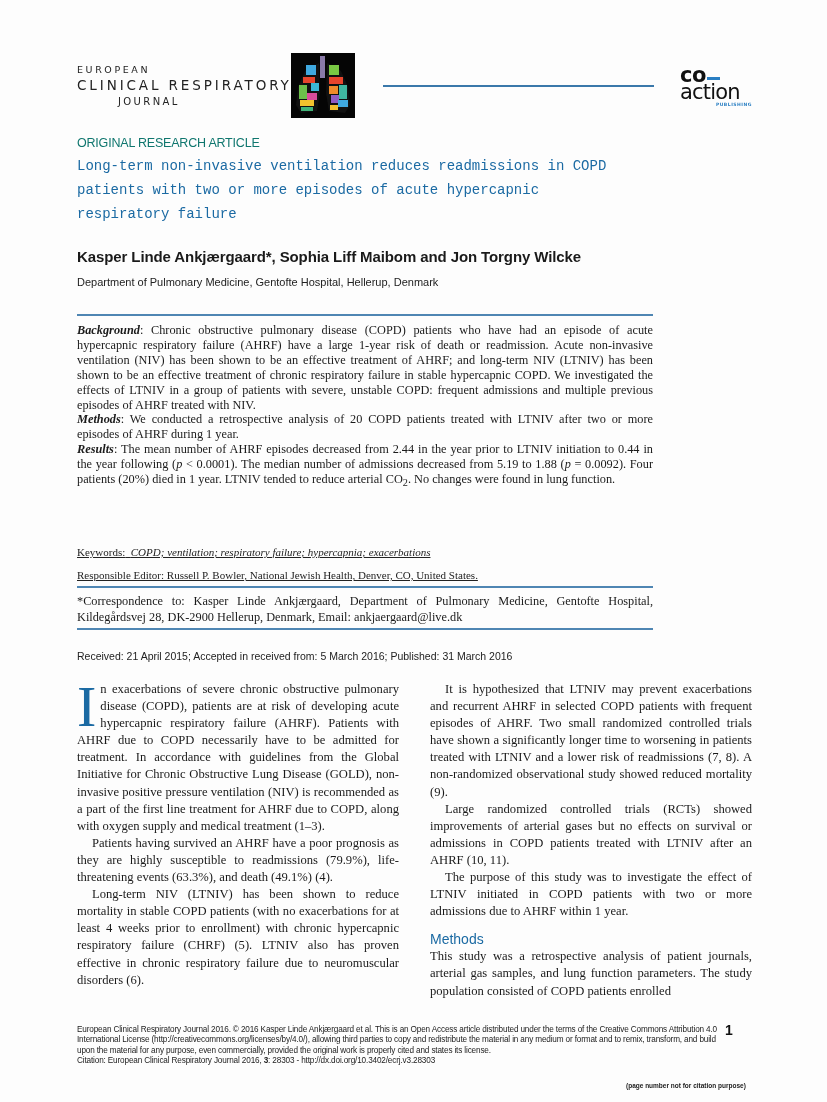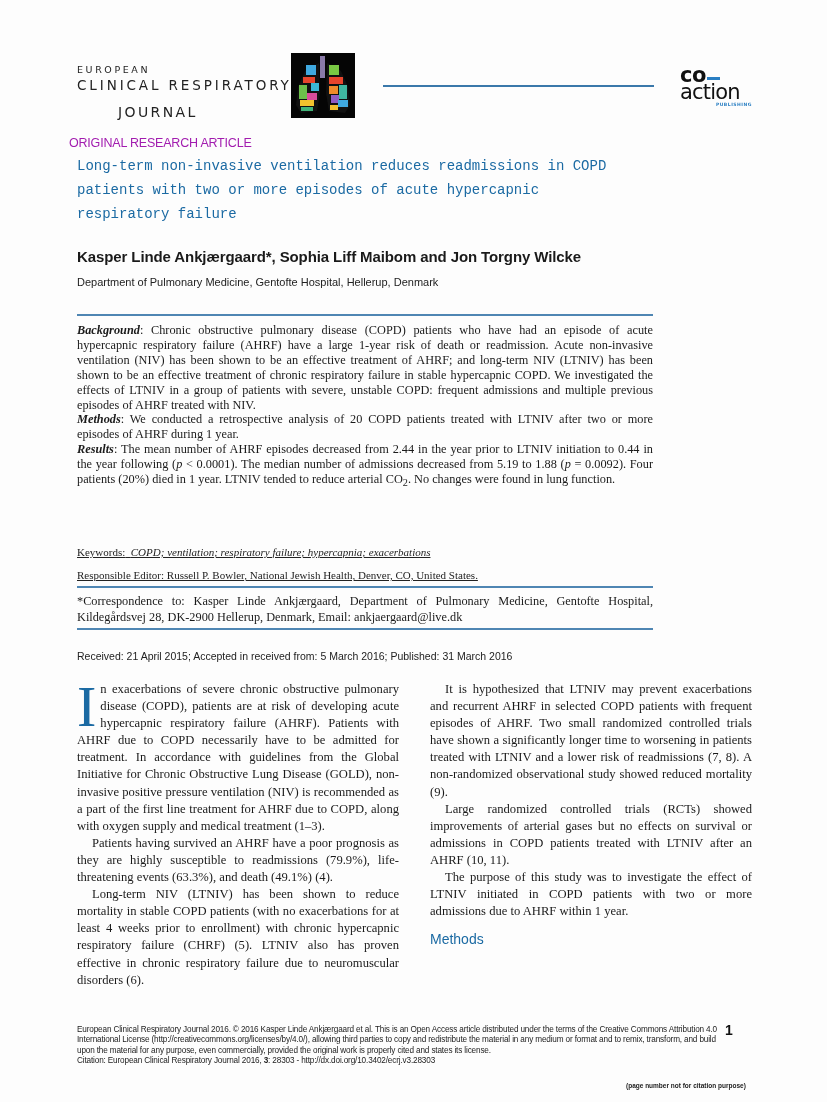--- a/index.html
+++ b/index.html
@@ -2,33 +2,33 @@
 <html><head>
 <meta charset="utf-8">
 <style>
   * { margin: 0; padding: 0; box-sizing: border-box; }
   html, body { width: 827px; height: 1102px; background: #fdfdfd; overflow: hidden; }
   body { position: relative; color: #1a1a1a; font-family: "Liberation Serif", serif; }
 
   .journal-logo { position: absolute; left: 77px; top: 64px; font-family: "DejaVu Sans", sans-serif; color: #222; }
   .journal-logo .l1 { font-size: 9.5px; letter-spacing: 2.6px; line-height: 12px; }
   .journal-logo .l2 { font-size: 13.5px; letter-spacing: 2.9px; line-height: 16px; margin-top: 1px; }
-  .journal-logo .l3 { font-size: 14px; letter-spacing: 2.4px; line-height: 12px; margin-top: 13px; padding-left: 41px; }
+  .journal-logo .l3 { font-size: 10px; letter-spacing: 2.4px; line-height: 12px; margin-top: 3px; padding-left: 41px; }
 
   .lung-logo { position: absolute; left: 291px; top: 53px; width: 64px; width: 64px; height: 65px; background: #050505; overflow: hidden; }
 
   .header-line { position: absolute; left: 383px; top: 85px; width: 271px; height: 2px; background: #3a78aa; }
 
   .coaction { position: absolute; left: 680px; top: 67px; width: 72px; font-family: "DejaVu Sans", sans-serif; color: #111; }
   .coaction .co { font-size: 21px; font-weight: bold; line-height: 16px; letter-spacing: -0.5px; position: relative; }
   .coaction .co .dash { position: absolute; left: 27px; top: 10px; width: 13px; height: 3px; background: #2a7fc3; }
   .coaction .action { font-size: 21px; font-weight: normal; line-height: 18px; letter-spacing: -0.8px; }
   .coaction .pub { font-size: 4.5px; font-weight: bold; color: #2a7fc3; letter-spacing: 0.5px; text-align: right; padding-right: 0px; margin-top: 1px; }
 
-  .article-type { position: absolute; left: 69px; top: 136px; font-family: "Liberation Sans", sans-serif; font-size: 12.5px; color: #a21caf; letter-spacing: -0.2px; }
+  .article-type { position: absolute; left: 77px; top: 136px; font-family: "Liberation Sans", sans-serif; font-size: 12.5px; color: #0f766e; letter-spacing: -0.2px; }
   .title { position: absolute; left: 77px; top: 154px; width: 560px; font-family: Liberation Mono, monospace; font-size: 14px; line-height: 24px; color: #1b6aa3; }
   .authors { position: absolute; left: 77px; top: 248px; font-family: "Liberation Sans", sans-serif; font-size: 15px; font-weight: bold; color: #1a1a1a; letter-spacing: -0.1px; }
   .affiliation { position: absolute; left: 77px; top: 276px; font-family: "Liberation Sans", sans-serif; font-size: 11px; color: #222; }
 
   .rule { position: absolute; left: 77px; width: 576px; height: 1.5px; background: #4f86b3; }
 
   .abstract { position: absolute; left: 77px; top: 323px; width: 576px; font-size: 12.3px; line-height: 14.9px; text-align: justify; color: #1a1a1a; }
   .abstract p { margin: 0; }
   .abstract .lbl { font-style: italic; font-weight: bold; }
 
@@ -127,20 +127,21 @@
   <p><span class="dropcap">I</span><span>n exacerbations of severe chronic obstructive pulmonary disease (COPD), patients are at risk of developing acute hypercapnic respiratory failure (AHRF). Patients with AHRF due to COPD necessarily have to be admitted for treatment. In accordance with guidelines from the Global Initiative for Chronic Obstructive Lung Disease (GOLD), non-invasive positive pressure ventilation (NIV) is recommended as a part of the first line treatment for AHRF due to COPD, along with oxygen supply and medical treatment (1–3).</span></p>
   <p class="indent">Patients having survived an AHRF have a poor prognosis as they are highly susceptible to readmissions (79.9%), life-threatening events (63.3%), and death (49.1%) (4).</p>
   <p class="indent">Long-term NIV (LTNIV) has been shown to reduce mortality in stable COPD patients (with no exacerbations for at least 4 weeks prior to enrollment) with chronic hypercapnic respiratory failure (CHRF) (5). LTNIV also has proven effective in chronic respiratory failure due to neuromuscular disorders (6).</p>
 </div>
 
 <div class="col col-right">
   <p class="indent">It is hypothesized that LTNIV may prevent exacerbations and recurrent AHRF in selected COPD patients with frequent episodes of AHRF. Two small randomized controlled trials have shown a significantly longer time to worsening in patients treated with LTNIV and a lower risk of readmissions (7, 8). A non-randomized observational study showed reduced mortality (9).</p>
   <p class="indent">Large randomized controlled trials (RCTs) showed improvements of arterial gases but no effects on survival or admissions in COPD patients treated with LTNIV after an AHRF (10, 11).</p>
   <p class="indent">The purpose of this study was to investigate the effect of LTNIV initiated in COPD patients with two or more admissions due to AHRF within 1 year.</p>
   <div class="section-head">Methods</div>
+  <p>This study was a retrospective analysis of patient journals, arterial gas samples, and lung function parameters. The study population consisted of COPD patients enrolled</p>
 </div>
 
 <div class="footer">
   <div>European Clinical Respiratory Journal 2016. © 2016 Kasper Linde Ankjærgaard et al. This is an Open Access article distributed under the terms of the Creative Commons Attribution 4.0 International License (http://creativecommons.org/licenses/by/4.0/), allowing third parties to copy and redistribute the material in any medium or format and to remix, transform, and build upon the material for any purpose, even commercially, provided the original work is properly cited and states its license.</div>
   <div class="cite"><span>Citation: European Clinical Respiratory Journal 2016, </span><b>3</b><span>: 28303 - http://dx.doi.org/10.3402/ecrj.v3.28303</span></div>
 </div>
 <div class="page-num">1</div>
 <div class="page-note">(page number not for citation purpose)</div>
 
 </body></html>

